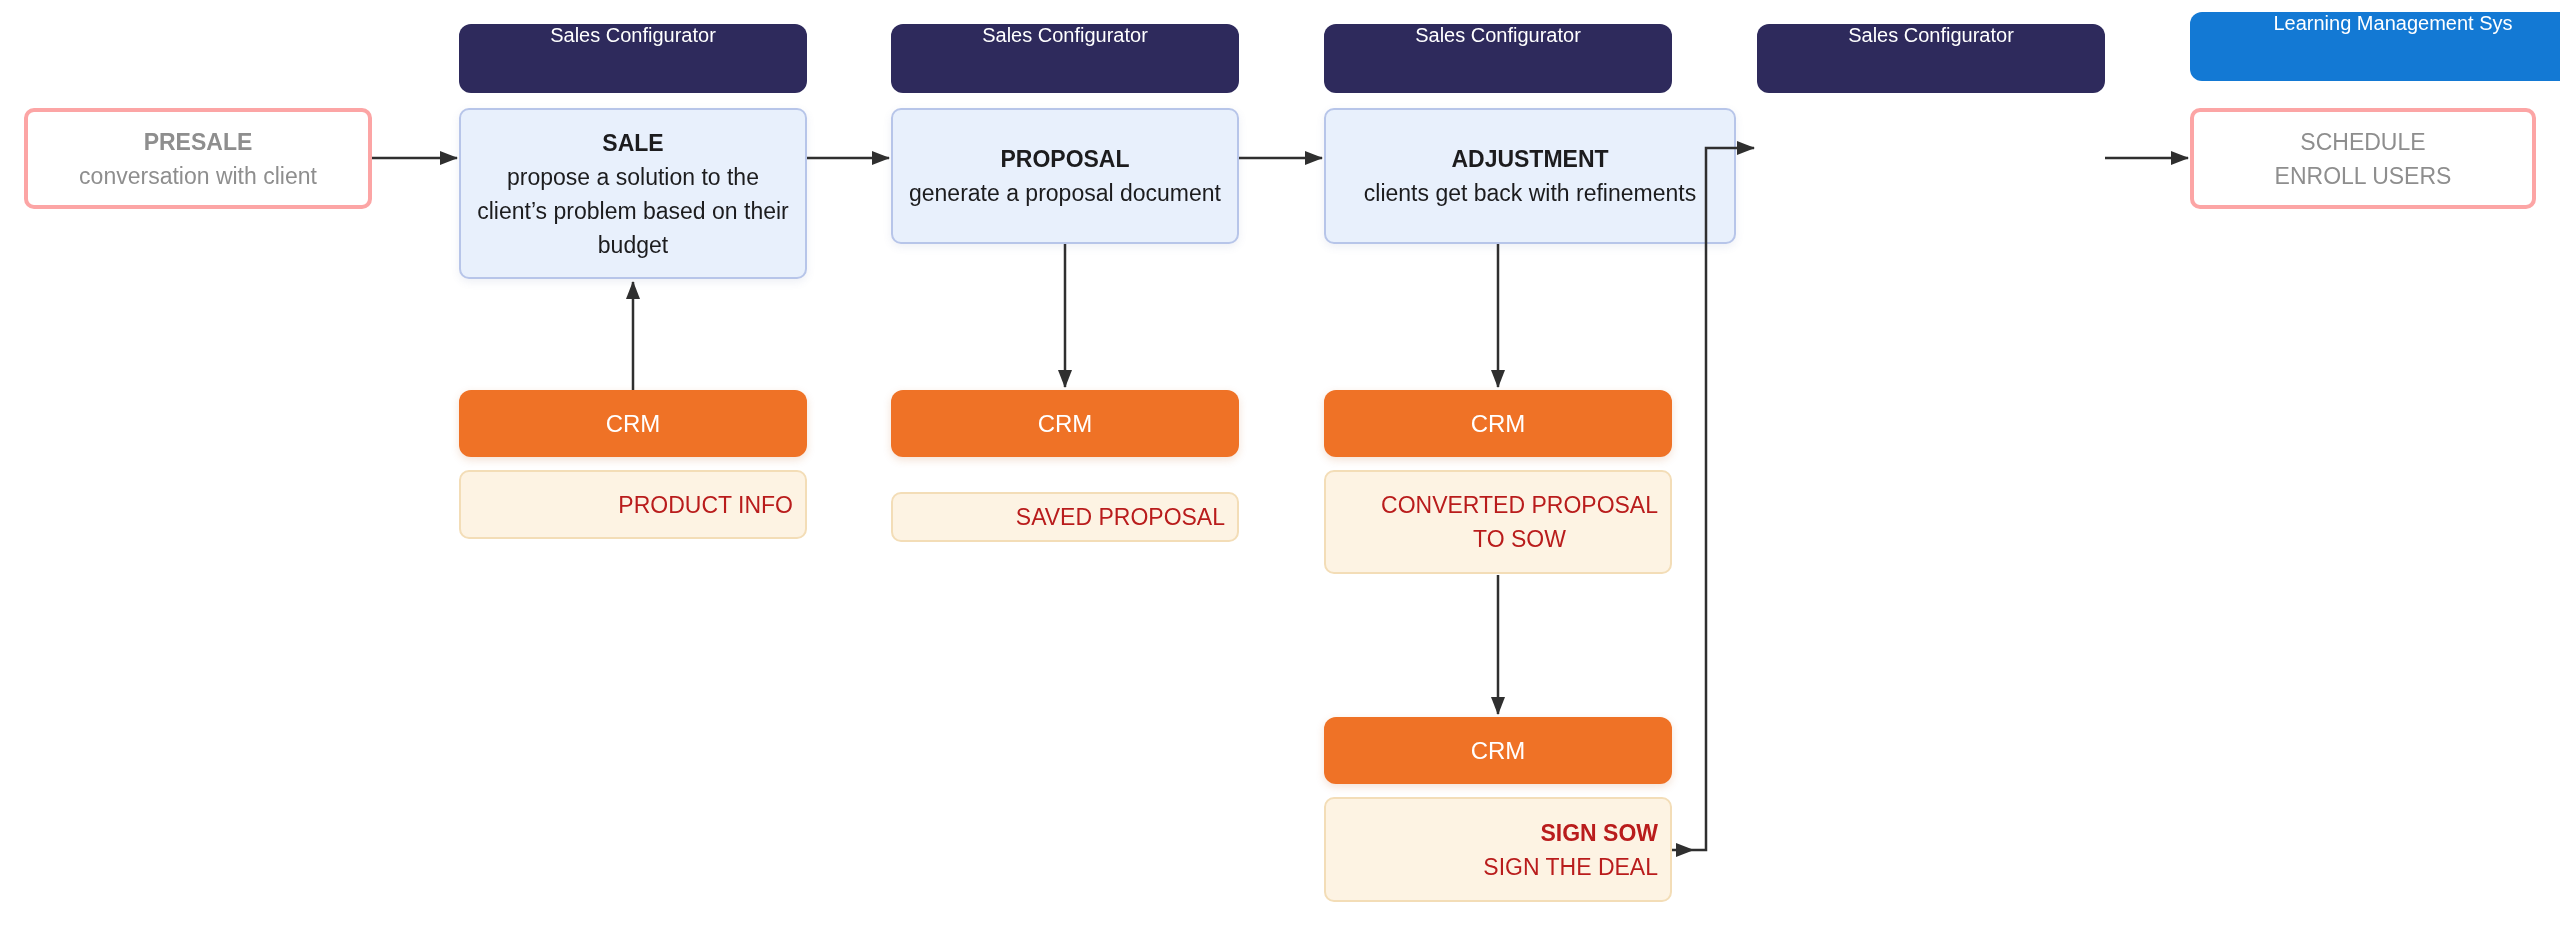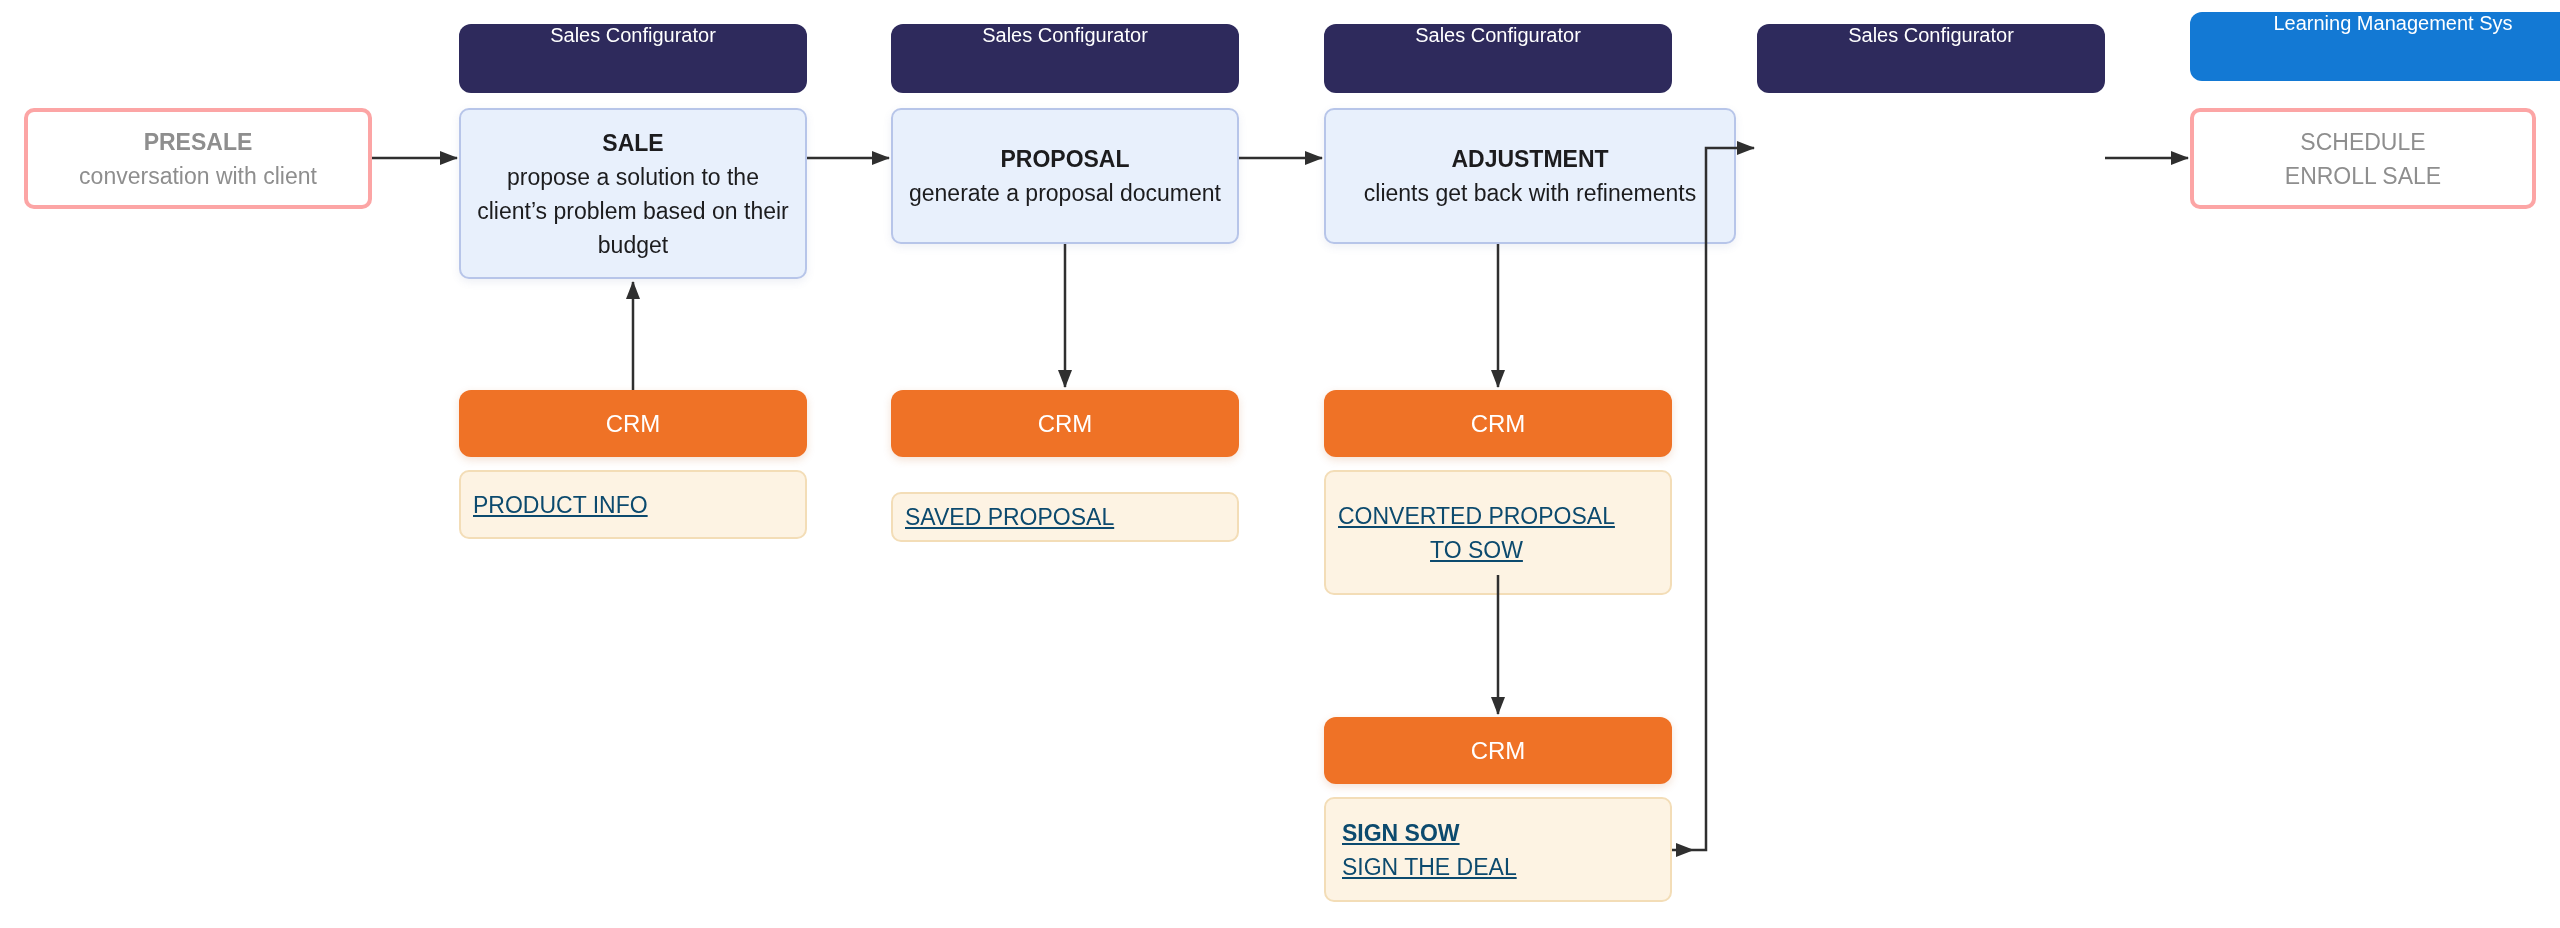--- a/index.html
+++ b/index.html
@@ -76,32 +76,31 @@
     font-weight: 400;
     box-shadow: 0 3px 8px rgba(190, 90, 20, 0.18);
   }
 
   
   .tag {
     position: absolute;
     border-radius: 10px;
     background: var(--light-orange-bg, #fdf3e3);
     border: 2px solid var(--light-orange-border, #f3ddb7);
-    color: #0c4a6e;
+    color: #b91c1c;
     display: flex;
     flex-direction: column;
-    align-items: flex-start;
+    align-items: flex-end;
     justify-content: center;
     text-align: center;
     box-sizing: border-box;
     padding: 6px 12px;
     font-size: 23px;
     line-height: 34px;
     white-space: pre-line;
-    text-decoration: underline;
   }
   .tag .title { font-weight: 700; }
   .tag .sub { font-weight: 400; }
 
   
   svg.arrows {
     position: absolute;
     left: 0;
     top: 0;
     pointer-events: none;
@@ -149,21 +148,21 @@
   </div>
 
   <div class="box blue" style="left:1324px; top:108px; width:412px; height:136px;">
     <div class="title">ADJUSTMENT</div>
     <div class="sub">clients get back with refinements</div>
   </div>
 
 
   <div class="box plain" style="left:2190px; top:108px; width:346px; height:101px;justify-content:center;">
     <div class="title" style="font-weight:500;">SCHEDULE</div>
-    <div class="sub" style="font-weight:500;">ENROLL SALE</div>
+    <div class="sub" style="font-weight:500;">ENROLL USERS</div>
   </div>
 
   <div class="crm" style="left:459px; top:390px; width:348px;">
     <span>CRM</span>
   </div>
   <div class="crm" style="left:891px; top:390px; width:348px;">
     <span>CRM</span>
   </div>
   <div class="crm" style="left:1324px; top:390px; width:348px;">
     <span>CRM</span>
@@ -171,21 +170,21 @@
   <div class="crm" style="left:1324px; top:717px; width:348px;">
     <span>CRM</span>
   </div>
 
   <div class="tag" style="left:459px; top:470px; width:348px; height:69px;">
     <span>PRODUCT INFO</span>
   </div>
   <div class="tag" style="left:891px; top:492px; width:348px; height:50px;">
     <span>SAVED PROPOSAL</span>
   </div>
-  <div class="tag" style="left:1324px; top:470px; width:348px; height:125px;">
+  <div class="tag" style="left:1324px; top:470px; width:348px; height:104px;">
     <span>CONVERTED PROPOSAL
 TO SOW</span>
   </div>
   <div class="tag" style="left:1324px; top:797px; width:348px; height:105px;padding-left:16px;">
     <span class="title">SIGN SOW</span>
     <span class="sub">SIGN THE DEAL</span>
   </div>
 
   <svg class="arrows" width="2560" height="928" viewBox="0 0 2560 928">
     <defs>

